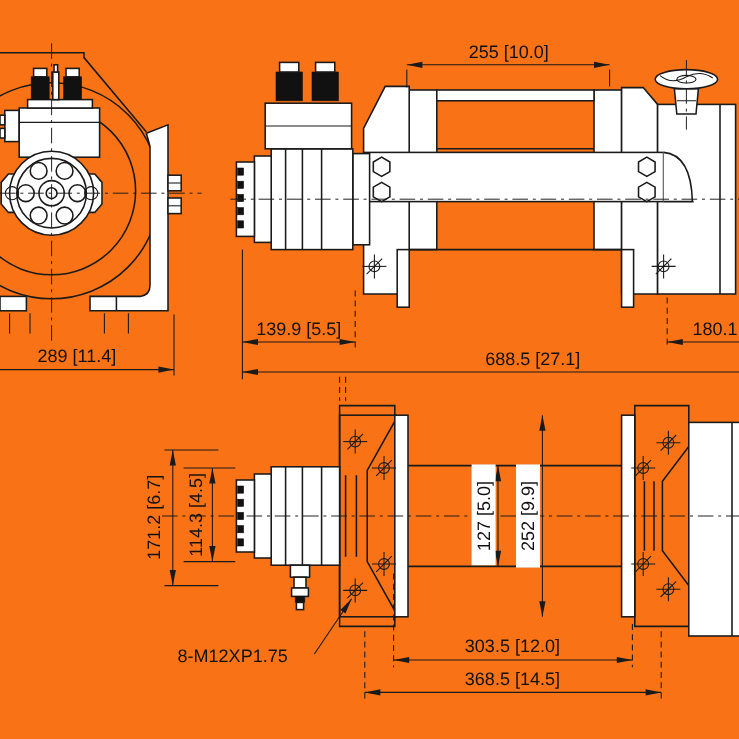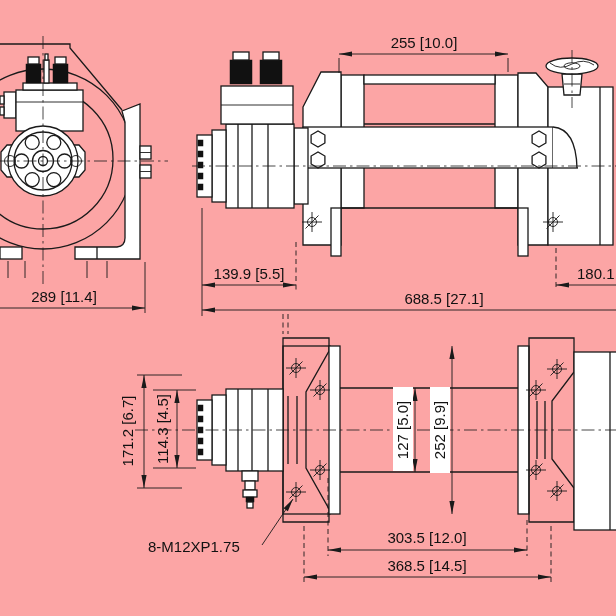--- a/index.html
+++ b/index.html
@@ -1,16 +1,16 @@
 <!DOCTYPE html>
 <html><head>
 <meta charset="utf-8">
 <style>
   html,body{margin:0;padding:0;background:#ffffff;}
-  .stage{width:616px;height:616px;position:relative;background:#fca5a5;overflow:hidden;}
+  .stage{width:616px;height:616px;position:relative;background:#f97316;overflow:hidden;}
   svg{display:block;}
   .ol  {fill:none;stroke:#1a1a1a;stroke-width:1.3;}
   .olf {fill:#ffffff;stroke:#1a1a1a;stroke-width:1.3;}
   .thin{fill:none;stroke:#1a1a1a;stroke-width:0.9;}
   .cl  {fill:none;stroke:#1a1a1a;stroke-width:0.8;stroke-dasharray:13 4 2.5 4;}
   .dim {fill:none;stroke:#1a1a1a;stroke-width:0.9;}
   .dsh {stroke-dasharray:5 3.5;}
   .blk {fill:#111111;stroke:#111111;stroke-width:0.5;}
   text.dt{font-family:"Liberation Sans",sans-serif;font-size:15px;fill:#111111;}
 </style>

